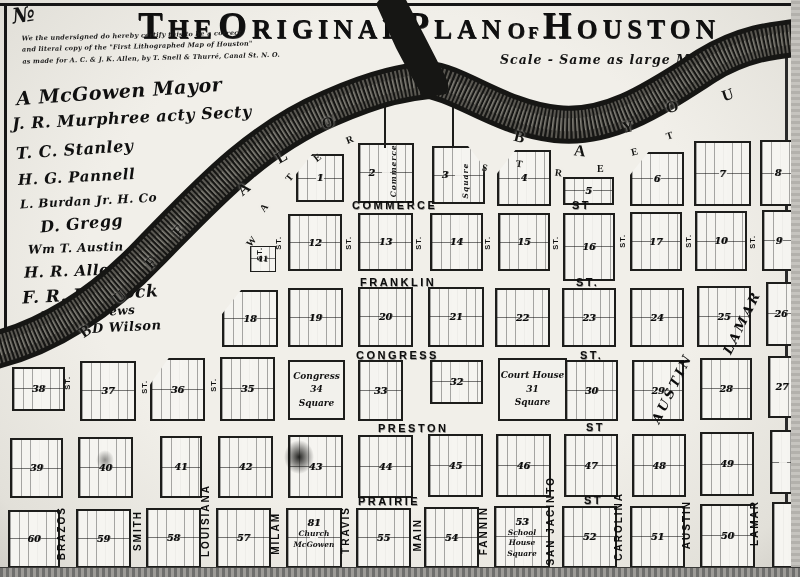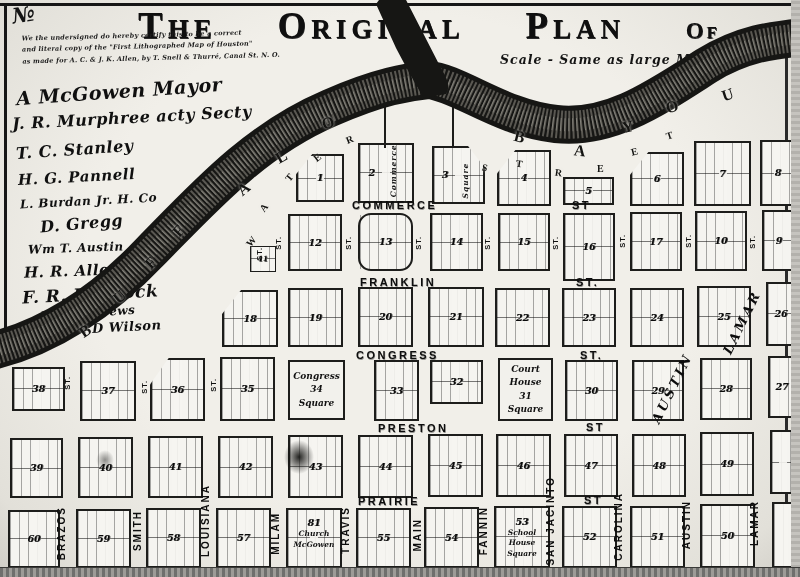--- a/index.html
+++ b/index.html
@@ -77,20 +77,21 @@
   <div class="abs frame-left"></div>
   <div class="abs frame-right"></div>
 
   <div class="abs corner">№</div>
 
   <div class="abs title">
       <span class="w">The</span>
       <span class="w">Original</span>
       <span class="w">Plan</span>
       <span class="w small">of</span>
+      <span class="w">Houston</span>
     </div>
 
   <div class="abs cert">
     <div>We the undersigned do hereby certify this to be a correct</div>
     <div>and literal copy of the "First Lithographed Map of Houston"</div>
     <div>as made for A. C. &amp; J. K. Allen, by T. Snell &amp; Thurré, Canal St. N. O.</div>
   </div>
 
   <div class="abs scale">Scale -  Same as large Map</div>
 
@@ -144,21 +145,21 @@
         <span class="num">8</span>
       </div>
       <div class="block small" style="left: 250px; top: 246px; width: 26px; height: 26px;">
         <div class="lots"></div>
         <span class="num">11</span>
       </div>
       <div class="block" style="left: 288px; top: 214px; width: 54px; height: 57px;">
         <div class="lots"></div>
         <span class="num">12</span>
       </div>
-      <div class="block" style="left: 358px; top: 213px; width: 55px; height: 58px; border-radius: 13px;">
+      <div class="block" style="left: 358px; top: 213px; width: 55px; height: 58px;">
         <div class="lots"></div>
         <span class="num">13</span>
       </div>
       <div class="block" style="left: 430px; top: 213px; width: 53px; height: 58px;">
         <div class="lots"></div>
         <span class="num">14</span>
       </div>
       <div class="block" style="left: 498px; top: 213px; width: 52px; height: 58px;">
         <div class="lots"></div>
         <span class="num">15</span>
@@ -231,29 +232,29 @@
         <div class="lots"></div>
         <span class="num">35</span>
       </div>
       <div class="block square" style="left: 288px; top: 360px; width: 57px; height: 60px;">
         <div class="sq-lines">
           <div>Congress</div>
           <div>34</div>
           <div>Square</div>
         </div>
       </div>
-      <div class="block" style="left: 358px; top: 360px; width: 45px; height: 61px; margin-left: 16px;">
+      <div class="block" style="left: 358px; top: 360px; width: 45px; height: 61px;">
         <div class="lots"></div>
         <span class="num">33</span>
       </div>
       <div class="block" style="left: 430px; top: 360px; width: 53px; height: 44px;">
         <div class="lots"></div>
         <span class="num">32</span>
       </div>
-      <div class="block square" style="left: 498px; top: 358px; width: 55px; height: 63px;">
+      <div class="block square" style="left: 498px; top: 358px; width: 69px; height: 63px;">
         <div class="sq-lines">
           <div>Court House</div>
           <div>31</div>
           <div>Square</div>
         </div>
       </div>
       <div class="block" style="left: 565px; top: 360px; width: 53px; height: 61px;">
         <div class="lots"></div>
         <span class="num">30</span>
       </div>
@@ -270,21 +271,21 @@
         <span class="num">27</span>
       </div>
       <div class="block" style="left: 10px; top: 438px; width: 53px; height: 60px;">
         <div class="lots"></div>
         <span class="num">39</span>
       </div>
       <div class="block" style="left: 78px; top: 437px; width: 55px; height: 61px;">
         <div class="lots"></div>
         <span class="num">40</span>
       </div>
-      <div class="block" style="left: 148px; top: 436px; width: 55px; height: 62px; text-decoration: underline;">
+      <div class="block" style="left: 160px; top: 436px; width: 42px; height: 62px; text-decoration: underline;">
         <div class="lots"></div>
         <span class="num">41</span>
       </div>
       <div class="block" style="left: 218px; top: 436px; width: 55px; height: 62px;">
         <div class="lots"></div>
         <span class="num">42</span>
       </div>
       <div class="block" style="left: 288px; top: 435px; width: 55px; height: 63px;">
         <div class="lots"></div>
         <span class="num">43</span>

